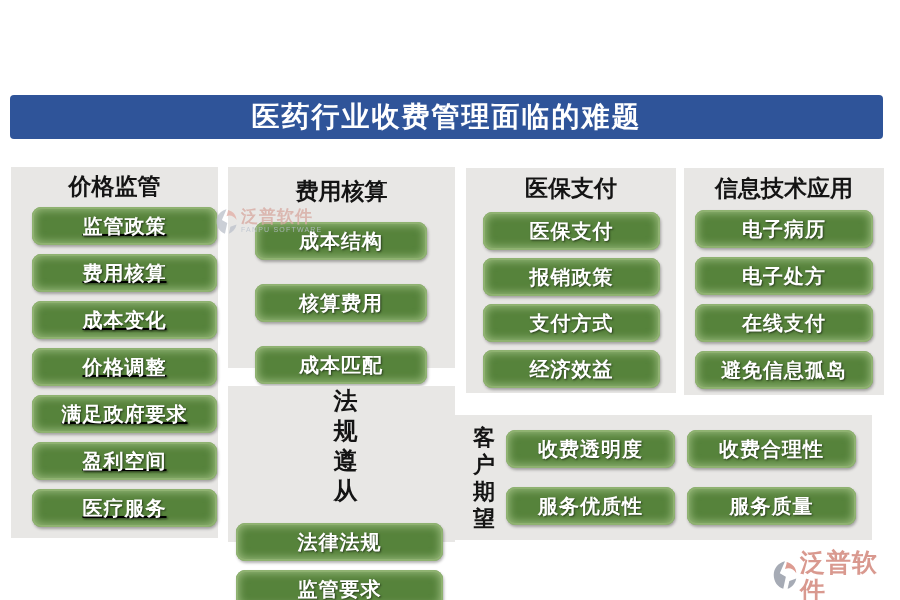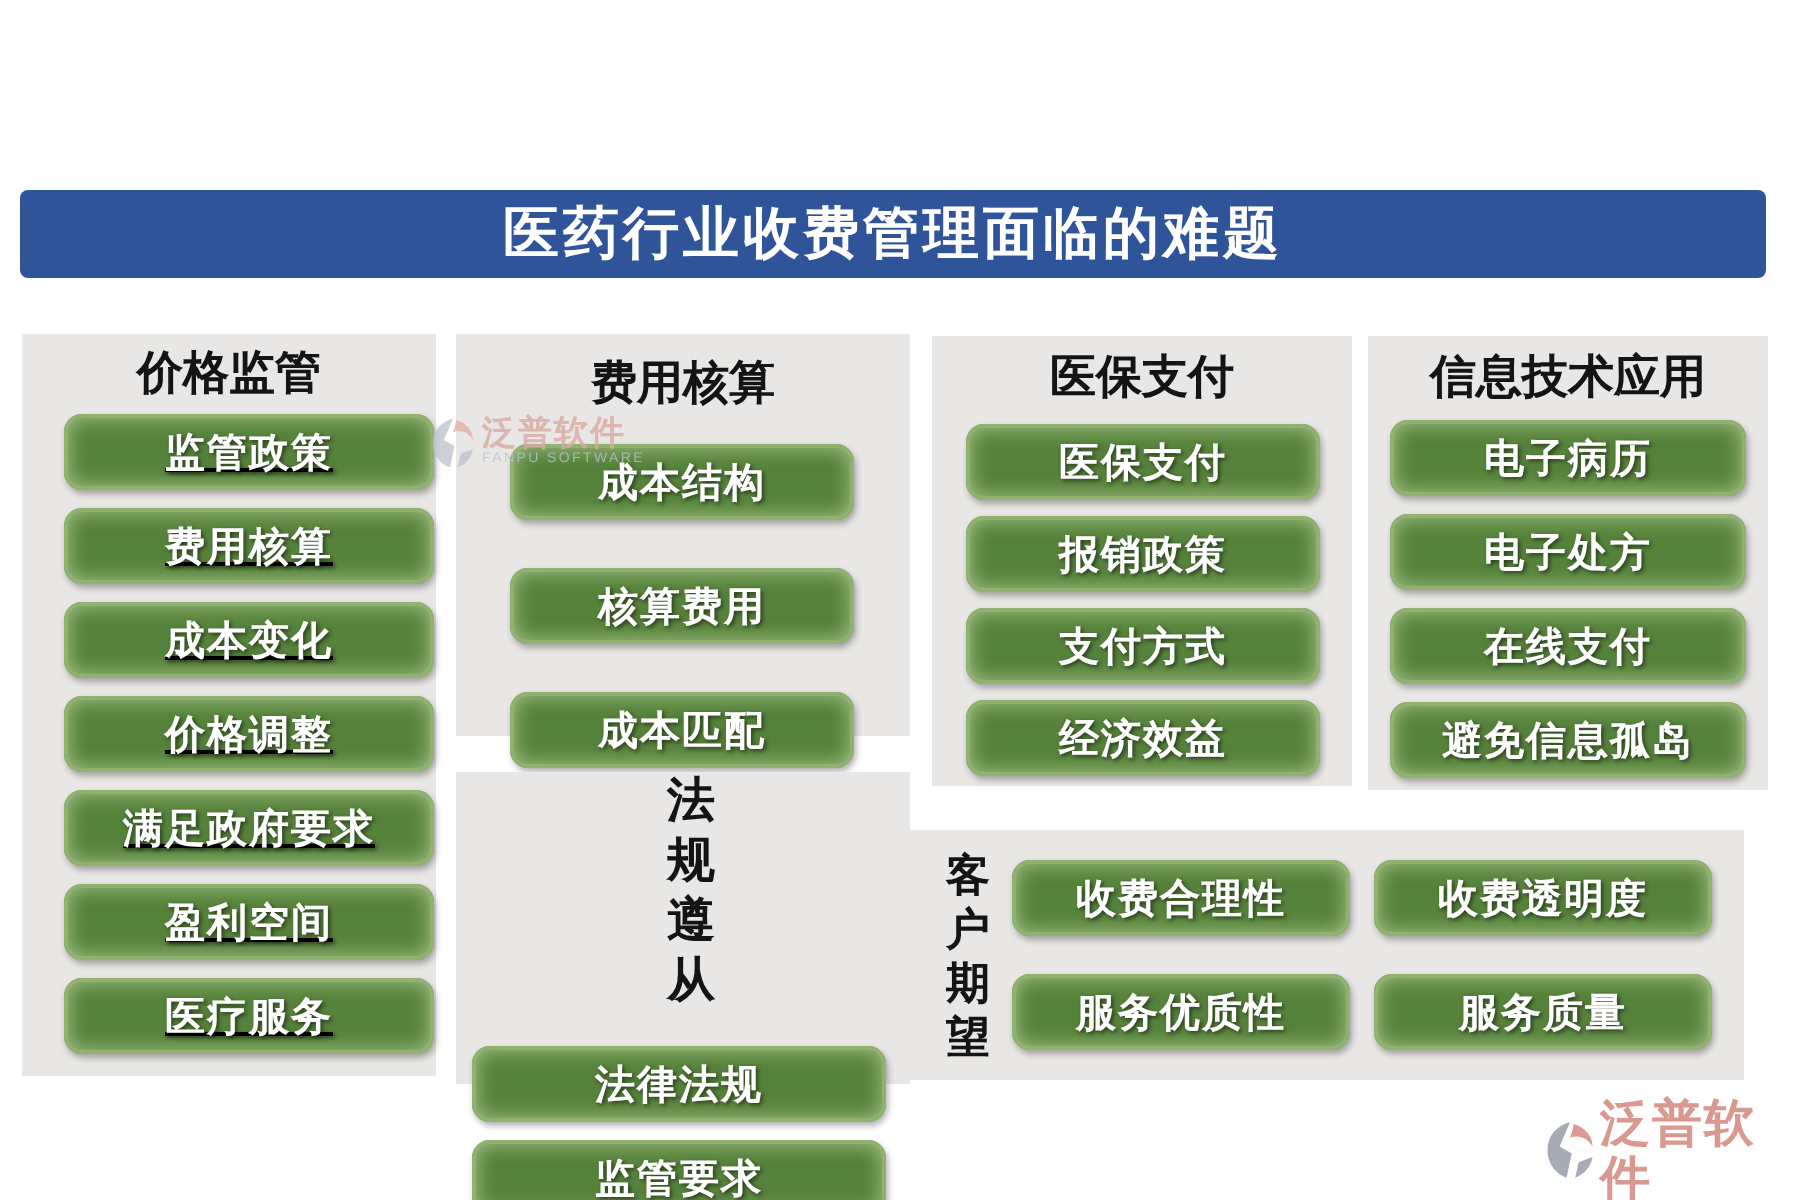--- a/index.html
+++ b/index.html
@@ -143,22 +143,22 @@
     <div class="btn">电子病历</div>
     <div class="btn">电子处方</div>
     <div class="btn">在线支付</div>
     <div class="btn">避免信息孤岛</div>
   </div>
 </div>
 
 <div class="panel" id="panel-customer">
   <div class="vlabel">客户期望</div>
   <div class="grid">
+    <div class="btn">收费透明度</div>
     <div class="btn">收费合理性</div>
-    <div class="btn">收费透明度</div>
     <div class="btn">服务优质性</div>
     <div class="btn">服务质量</div>
   </div>
 </div>
 
 <div class="watermark">
   <span class="logo-icon">
     <svg width="23" height="27" viewBox="0 0 30 34">
       <path d="M15 1 C7 3 2 9 2 17 C2 25 7 31 13 33 L16 19 L9 15 Z" fill="#bfc4cd"></path>
       <path d="M17 2 C24 4 28 9 28 15 C25 10 20 8 15 10 C16 7 17 4 17 2 Z" fill="#e3b1a8"></path>

